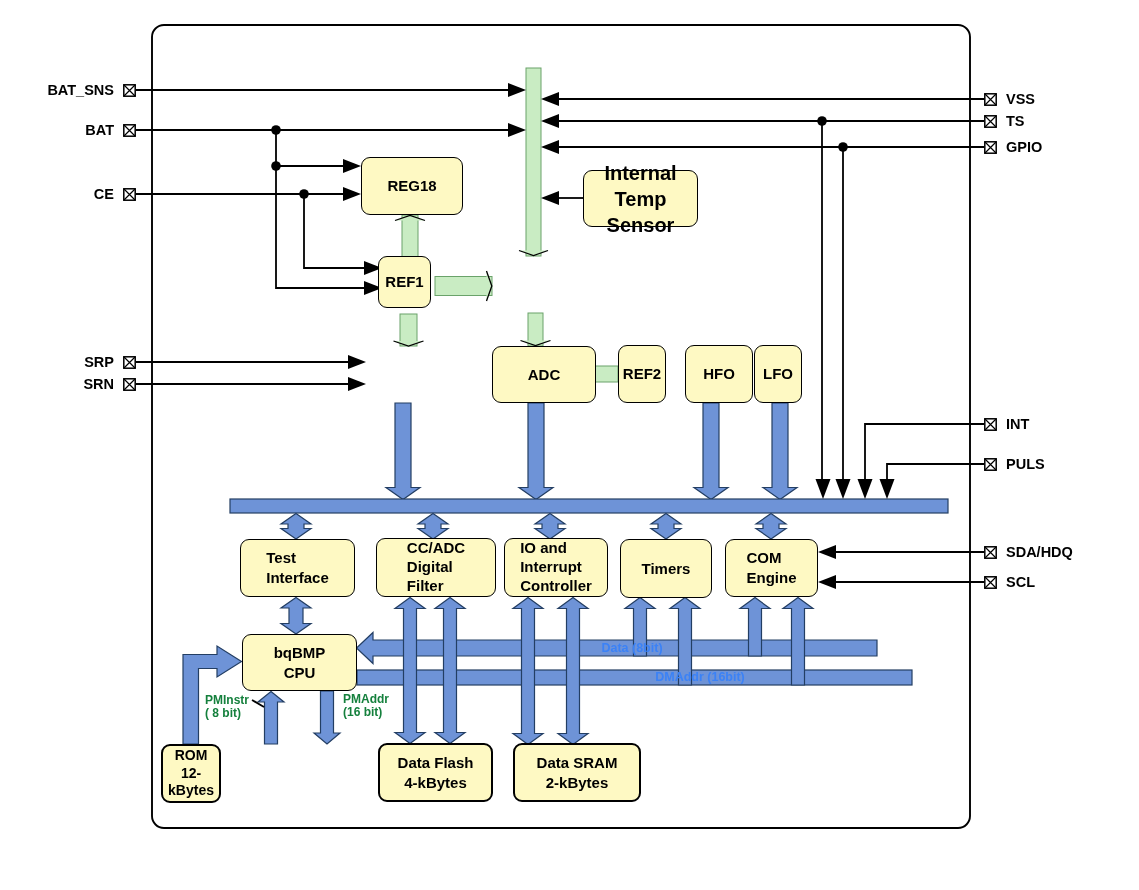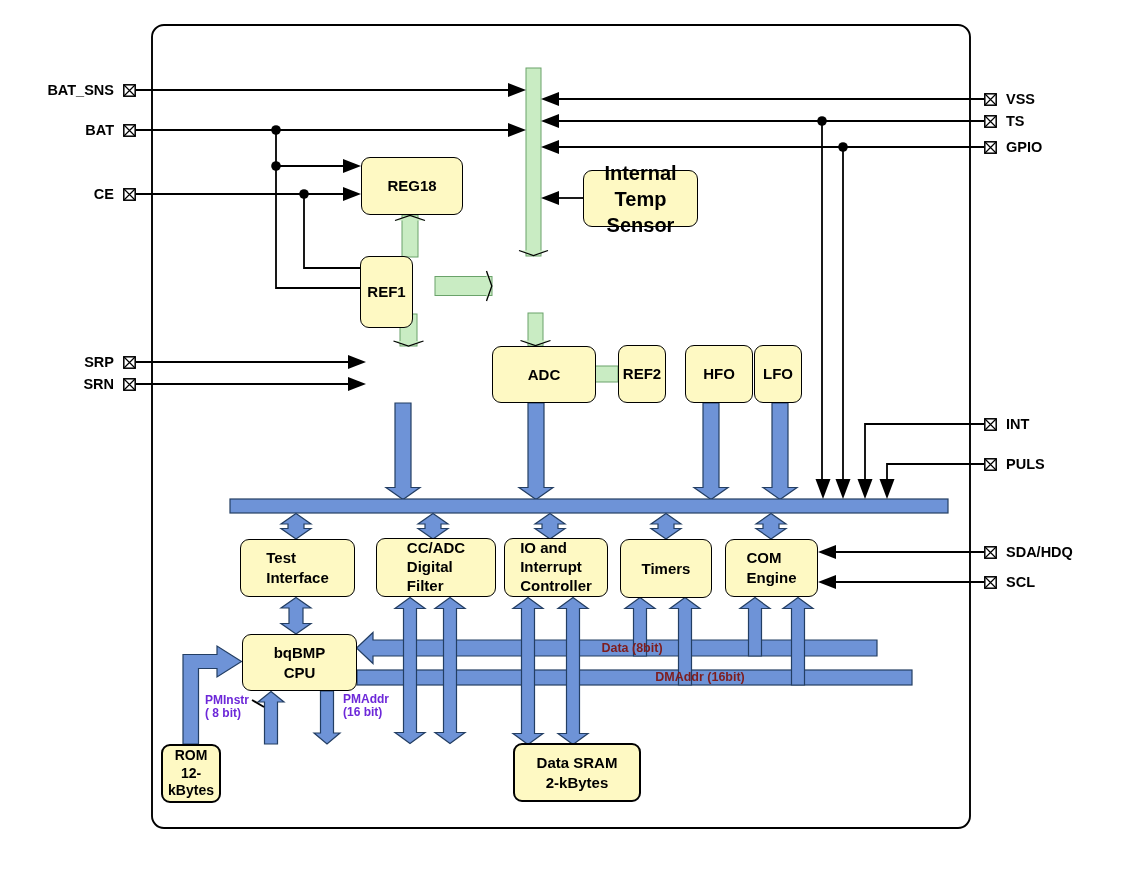--- a/index.html
+++ b/index.html
@@ -8,22 +8,22 @@
   #wires{position:absolute;left:0;top:0;}
   .blk{position:absolute;background:#fef9c3;border:1.8px solid #000;border-radius:9px;
        display:flex;align-items:center;justify-content:center;text-align:center;
        font:bold 15px/1.32 "Liberation Sans",sans-serif;color:#000;box-sizing:border-box;}
   .blk .lbl{white-space:pre-line;}
   .blk.la .lbl{text-align:left;}
   .blk.mem{border-width:2.2px;}
   .pin{position:absolute;display:flex;align-items:center;gap:9px;height:18px;
        font:bold 14.5px "Liberation Sans",sans-serif;color:#000;}
   .pin svg{flex:0 0 auto;display:block;}
-  .buslbl{position:absolute;font:bold 12.5px "Liberation Sans",sans-serif;color:#7f1d1d;text-align:center;}
-  .siglbl{position:absolute;font:bold 12px/1.12 "Liberation Sans",sans-serif;color:#6d28d9;white-space:pre-line;}
+  .buslbl{position:absolute;font:bold 12.5px "Liberation Sans",sans-serif;color:#3b82f6;text-align:center;}
+  .siglbl{position:absolute;font:bold 12px/1.12 "Liberation Sans",sans-serif;color:#15803d;white-space:pre-line;}
   .gb{fill:var(--green-fill);stroke:var(--green-stroke);stroke-width:1;}
   .gw{fill:var(--green-fill);stroke:#000;stroke-width:1.3;}
   .bb{fill:var(--blue-fill);stroke:var(--blue-stroke);stroke-width:1.2;}
   .ln{fill:none;stroke:#000;stroke-width:1.8;}
   .ah{fill:#000;stroke:none;}
   .dot{fill:#000;stroke:none;}
 </style>
 </head>
 <body>
 
@@ -137,21 +137,21 @@
   </svg>
 
   <div class="blk" style="left:361px;top:157px;width:102px;height:58px">
       <span class="lbl">REG18</span>
     </div>
   <div class="blk" style="left:583px;top:170px;width:115px;height:57px;font-size:20px;line-height:1.3">
       <span class="lbl">Internal
 Temp
 Sensor</span>
     </div>
-  <div class="blk" style="left:360px;top:256px;width:53px;height:72px">
+  <div class="blk" style="left:378px;top:256px;width:53px;height:52px">
       <span class="lbl">REF1</span>
     </div>
   <div class="blk" style="left:492px;top:346px;width:104px;height:57px">
       <span class="lbl">ADC</span>
     </div>
   <div class="blk" style="left:618px;top:345px;width:48px;height:58px">
       <span class="lbl">REF2</span>
     </div>
   <div class="blk" style="left:685px;top:345px;width:68px;height:58px">
       <span class="lbl">HFO</span>
@@ -181,20 +181,24 @@
 CPU</span>
     </div>
   <div class="blk la" style="left:725px;top:539px;width:93px;height:58px">
       <span class="lbl">COM
 Engine</span>
     </div>
   <div class="blk mem" style="left:161px;top:744px;width:60px;height:59px;font-size:14px;line-height:1.25">
       <span class="lbl">ROM
 12-
 kBytes</span>
+    </div>
+  <div class="blk mem" style="left:378px;top:743px;width:115px;height:59px">
+      <span class="lbl">Data Flash
+4-kBytes</span>
     </div>
   <div class="blk mem" style="left:513px;top:743px;width:128px;height:59px">
       <span class="lbl">Data SRAM
 2-kBytes</span>
     </div>
 
   <div class="pin" style="right:1003px;top:81px">
       <span>BAT_SNS</span>
       <svg width="13" height="13">
         <rect x="0.8" y="0.8" width="11.4" height="11.4" fill="#fff" stroke="#000" stroke-width="1.5"></rect>

